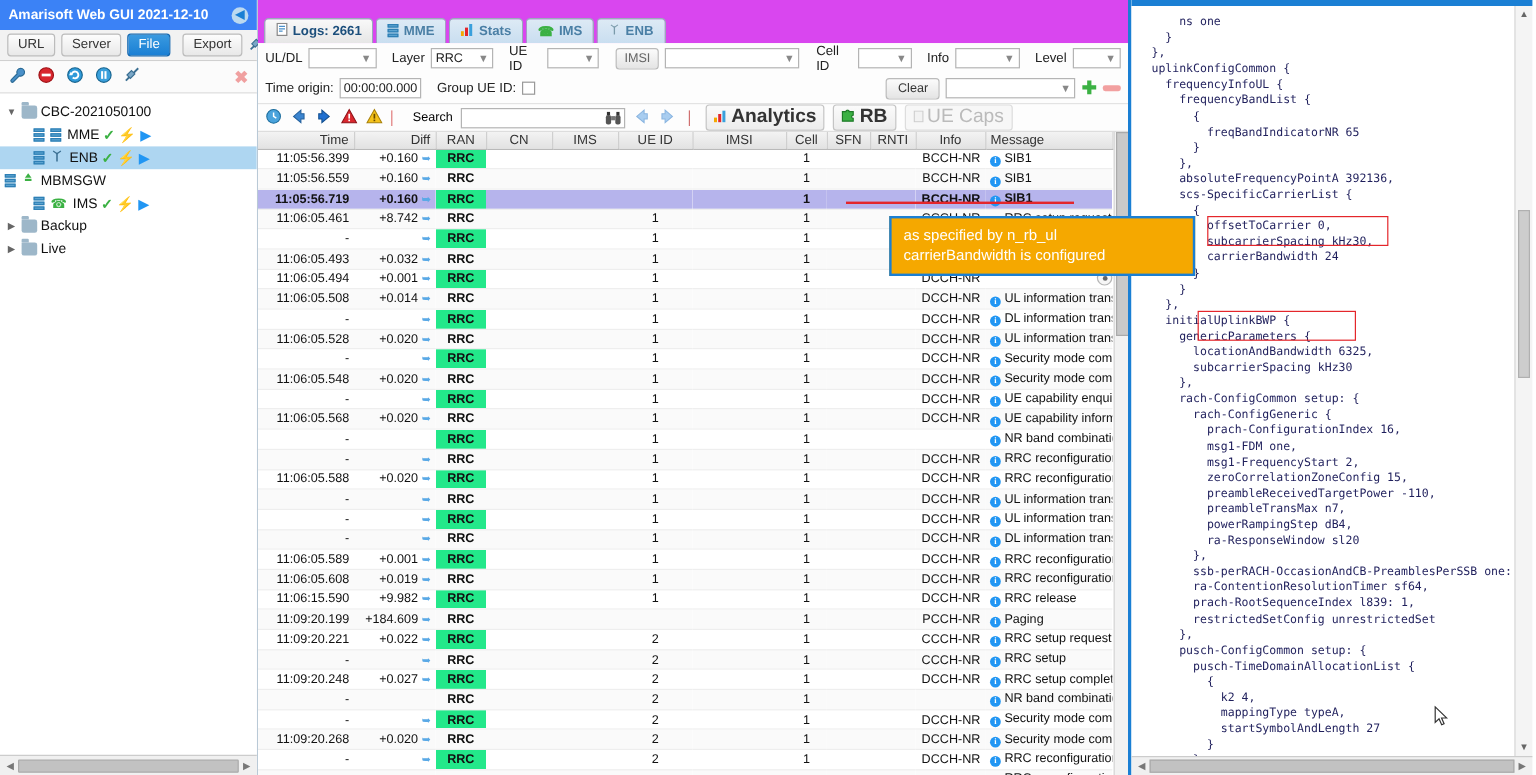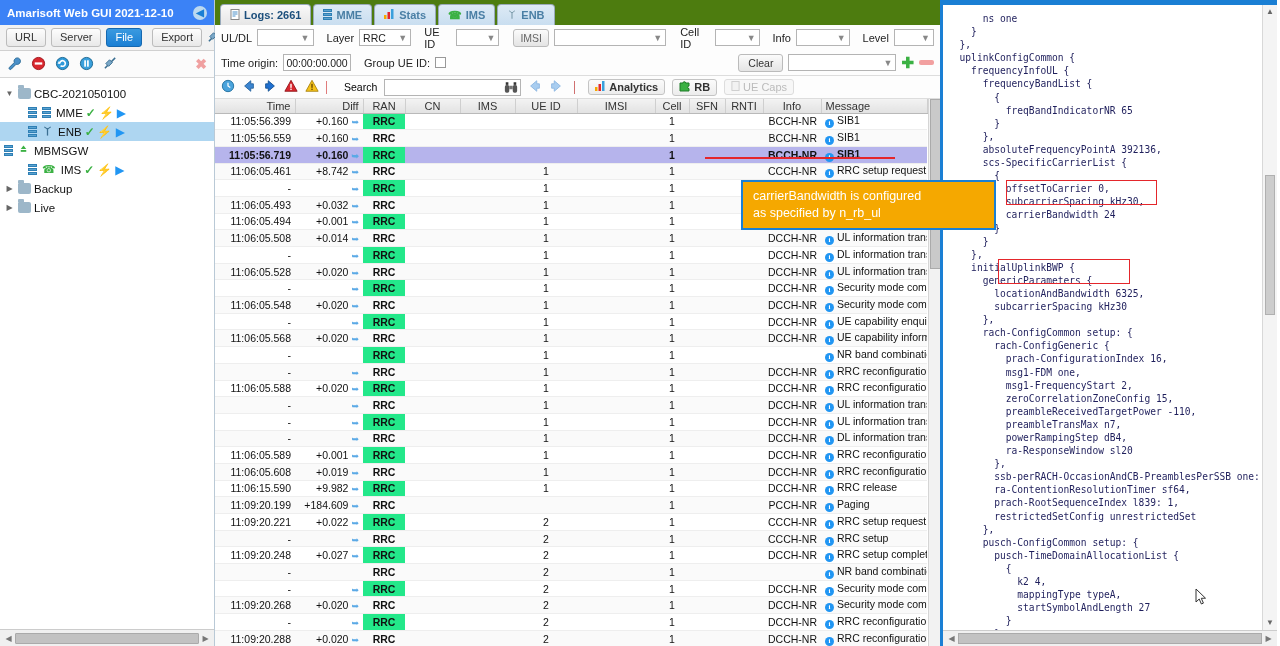--- a/index.html
+++ b/index.html
@@ -47,21 +47,21 @@
   .play { color: #2196f3; font-size: 12px; }
   .treeLabel { color: #111; }
   .hsb { height: 17px; background: #f0f0f0; border-top: 1px solid #ccc; display: flex;
          align-items: center; padding: 0 2px; }
   .hsb .arw { width: 13px; text-align: center; color: #777; font-size: 8px; }
   .hsb .thumb { flex: 1; height: 11px; background: #c2c2c2; border: 1px solid #aaa; border-radius: 1px; }
 
   
   #center { width: 728px; height: 646px; background: #fff; display: flex; flex-direction: column;
             border-right: 3px solid #1a7fd4; position: relative; }
-  .tabstrip { height: 25px; background: #4d7c0f; display: flex; align-items: flex-end; padding-left: 5px; text-align: right; }
+  .tabstrip { height: 36px; background: #d946ef; display: flex; align-items: flex-end; padding-left: 5px; text-align: right; }
   .tab { height: 21px; background: linear-gradient(#f9f9f9,#e6e6e6); border: 1px solid #9ab; border-bottom: none;
          border-radius: 4px 4px 0 0; margin-right: 2px; padding: 0 9px; display: flex; align-items: center;
          gap: 4px; font-size: 11px; font-weight: bold; color: #1c4f7c; }
   .tab.inactive { background: linear-gradient(#ddeaf5,#c9def0); color: #4a7fa5; }
   .filterbar { background: #fdfdfd; border-bottom: 1px solid #ddd; }
   .frow { height: 25px; display: flex; align-items: center; padding: 0 6px; gap: 5px; font-size: 11px; color: #222; }
   .sel-in { height: 17px; border: 1px solid #b4b4b4; background: #fff; display: inline-flex;
             align-items: center; justify-content: flex-end; padding-right: 3px; color: #888; font-size: 9px; }
   .txt-in { height: 17px; border: 1px solid #b4b4b4; background: #fff; padding: 0 3px;
             display: inline-flex; align-items: center; font-size: 10.5px; color: #222; }
@@ -70,21 +70,21 @@
               padding: 2px 6px; color: #666; font-size: 10.5px; }
   .clear-btn { background: linear-gradient(#fbfbfb,#e4e4e4); border: 1px solid #bbb; border-radius: 3px;
                padding: 2px 9px; color: #333; font-size: 10.5px; }
   .cbx { width: 11px; height: 11px; border: 1px solid #999; background: #fff; display: inline-block; }
   .actbar { height: 23px; display: flex; align-items: center; padding: 0 6px; gap: 7px;
             border-bottom: 1px solid #ddd; background: #fdfdfd; }
   .divv { width: 1px; height: 13px; background: #e07b7b; }
   .divg { width: 1px; height: 13px; background: #d07070; }
   .mini { font-size: 10.5px; }
   .pillbtn { background: linear-gradient(#fbfbfb,#ececec); border: 1px solid #c4c4c4; border-radius: 3px;
-             padding: 1px 6px; display: inline-flex; align-items: flex-start; gap: 3px; font-size: 11px;
+             padding: 1px 6px; display: inline-flex; align-items: flex-start; gap: 3px; font-size: 16px;
              font-weight: bold; color: #333; }
   .pillbtn.dis { color: #bbb; border-color: #ddd; background: #f7f7f7; font-weight: normal; }
 
   
   .tblwrap { flex: 1; position: relative; overflow: hidden; background: #fff; }
   table.lg { border-collapse: collapse; width: 712px; table-layout: fixed; font-size: 10.5px; }
   table.lg th { background: linear-gradient(#f3f3f3,#e2e2e2); border-right: 1px solid #cfcfcf;
                 border-bottom: 1px solid #b9b9b9; height: 14px; font-weight: normal; color: #333;
                 font-size: 11px; padding: 0 4px; }
   table.lg td { border-bottom: 1px solid #eee; height: 16.7px; padding: 0 4px; color: #111; white-space: nowrap;
@@ -935,22 +935,22 @@
 
       <div class="redline" style="left:490px; top:58px; width:190px;"></div>
 
       <div class="vsb" style="width:12px;">
         <div class="thumb" style="top:0; height:170px;"></div>
       </div>
       <div class="grip" style="right:13px; top:115px;"></div>
     </div>
 
     <div class="callout" style="left:526px; top:180px; width:255px;">
+      <div>as specified by n_rb_ul</div>
       <div>carrierBandwidth is configured</div>
-      <div>as specified by n_rb_ul</div>
     </div>
   </div>
 
   <div id="right">
     <div class="rtop"></div>
     <div class="code">      ns one
     }
   },
   uplinkConfigCommon {
     frequencyInfoUL {

